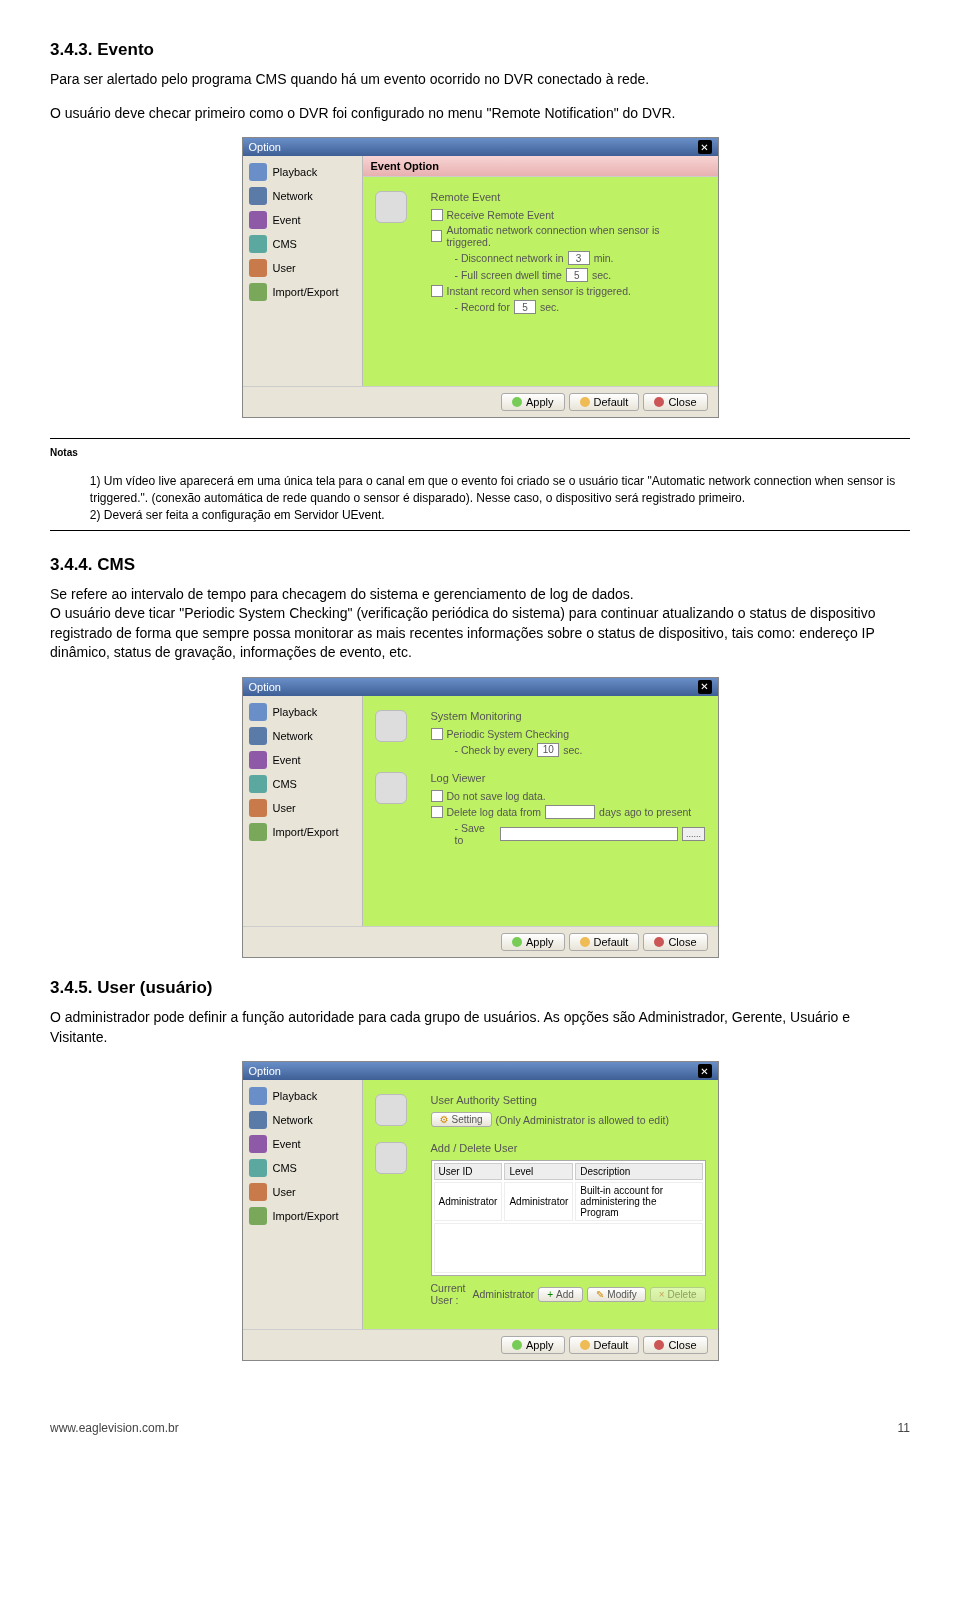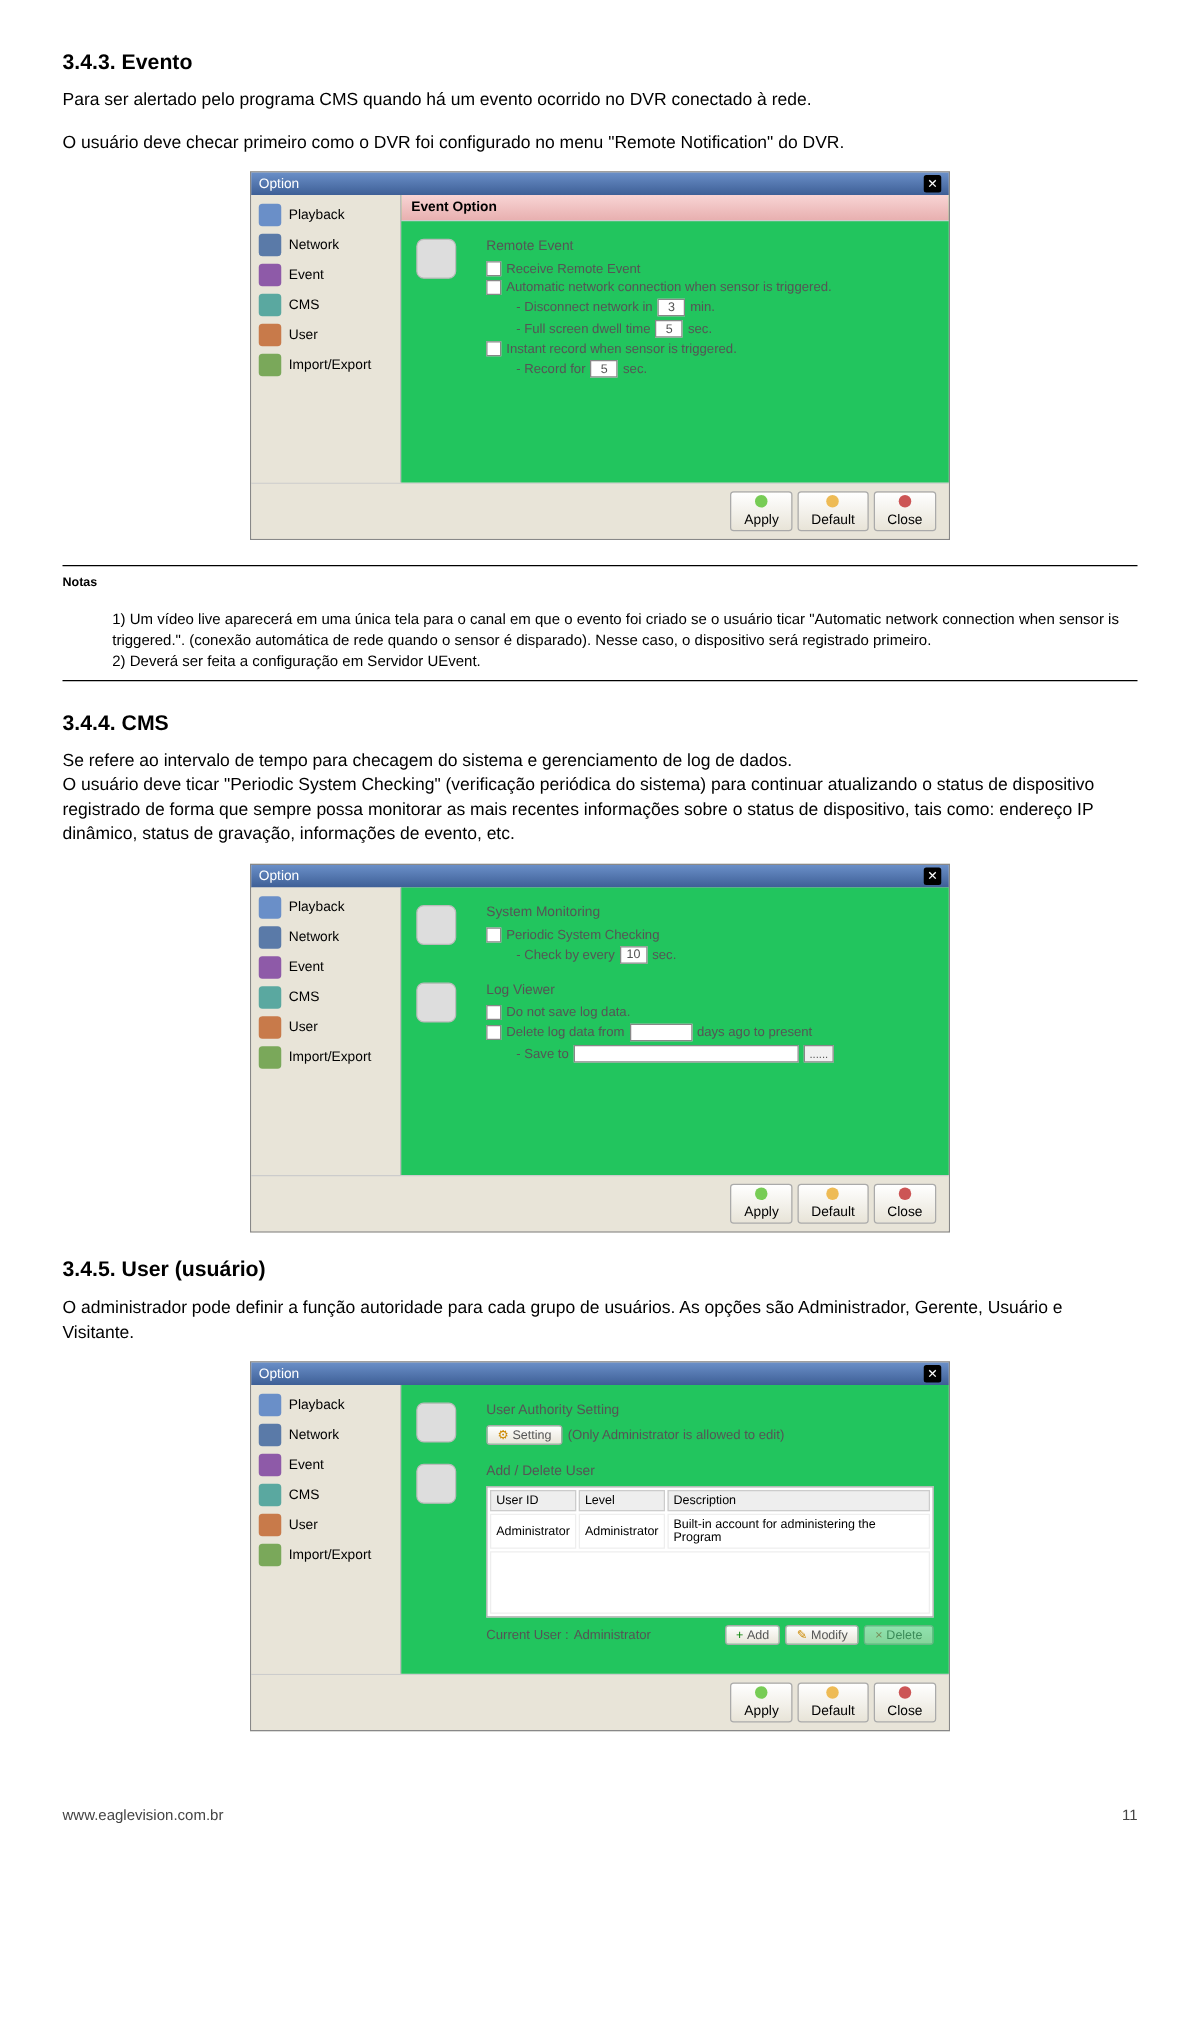--- a/index.html
+++ b/index.html
@@ -1,42 +1,42 @@
 <!DOCTYPE html>
 <html><head>
 <meta charset="utf-8">
 <style>
   * { box-sizing: border-box; margin: 0; padding: 0; }
   body { font-family: Arial, sans-serif; font-size: 14px; color: #000; background: #fff; padding: 40px 50px; width: 960px; }
   h2 { font-size: 17px; font-weight: bold; margin-bottom: 10px; }
   p { margin-bottom: 14px; line-height: 1.4; }
-  .dialog { border: 1px solid #888; background: #e8e4d8; margin: 10px auto 20px; width: 560px; font-size: 11px; position: relative; }
+  .dialog { border: 1px solid #888; background: #e8e4d8; margin: 10px auto 20px; width: 477px; font-size: 11px; position: relative; }
   .titlebar { background: linear-gradient(to bottom, #6a8fc8, #3e5f96); color: #fff; padding: 2px 6px; display: flex; justify-content: space-between; align-items: center; font-size: 11px; }
   .close-x { background: #000; color: #fff; width: 14px; height: 14px; display: inline-flex; align-items: center; justify-content: center; font-size: 10px; cursor: pointer; border-radius: 2px; }
   .dialog-body { display: flex; min-height: 230px; }
   .nav { width: 120px; background: #e8e4d8; border-right: 1px solid #bbb; padding: 4px 0; }
   .nav-item { display: flex; align-items: center; gap: 6px; padding: 3px 6px; cursor: pointer; }
   .nav-item .ni-icon { width: 18px; height: 18px; border-radius: 3px; display: inline-block; }
-  .content { flex: 1; background: #22c55e; padding: 0; }
+  .content { flex: 1; background: #bef264; padding: 0; }
   .section-header { background: linear-gradient(to bottom, #f5f1e6, #e0dccf); padding: 4px 8px; font-weight: bold; border-bottom: 1px solid #ccc; }
   .section-header.red { background: linear-gradient(to bottom, #f8d4d4, #e8b0b0); }
   .section-body { padding: 8px 12px; }
   .subgroup { display: flex; gap: 24px; align-items: flex-start; margin: 6px 0 12px; }
   .sub-icon { width: 32px; height: 32px; background: #ddd; border: 1px solid #bbb; border-radius: 6px; flex-shrink: 0; }
   .sub-content { flex: 1; }
   .sub-title { font-weight: normal; color: #555; margin-bottom: 6px; }
   .row { display: flex; align-items: center; gap: 4px; margin: 3px 0; font-size: 10.5px; color: #555; }
   .row.indent { padding-left: 24px; }
   .chk { width: 12px; height: 12px; border: 1px solid #888; background: #fff; display: inline-block; }
   .numfield { width: 22px; height: 14px; border: 1px solid #888; background: #fff; display: inline-flex; align-items: center; justify-content: center; font-size: 10px; }
   .combo { width: 50px; height: 14px; border: 1px solid #888; background: #fff; display: inline-flex; align-items: center; padding: 0 3px; font-size: 10px; }
   .pathfield { width: 180px; height: 14px; border: 1px solid #888; background: #fff; display: inline-block; }
   .browse-btn { width: 24px; height: 14px; border: 1px solid #888; background: #f0f0f0; font-size: 9px; display: inline-flex; align-items: center; justify-content: center; cursor: pointer; }
   .dlg-footer { display: flex; justify-content: flex-end; gap: 4px; padding: 6px 10px; background: #e8e4d8; border-top: 1px solid #ccc; }
-  .btn { display: inline-flex; align-items: center; gap: 4px; border: 1px solid #aaa; background: linear-gradient(#fff,#e8e4d8); padding: 2px 10px; font-size: 11px; cursor: pointer; border-radius: 3px; flex-direction: column; }
+  .btn { display: inline-flex; align-items: center; gap: 4px; border: 1px solid #aaa; background: linear-gradient(#fff,#e8e4d8); padding: 2px 10px; font-size: 11px; cursor: pointer; border-radius: 3px; }
   .bicon { width: 10px; height: 10px; border-radius: 50%; display: inline-block; }
   .notas-block { border-top: 1.5px solid #000; border-bottom: 1.5px solid #000; margin: 18px 0 24px; padding: 6px 0; display: flex; gap: 12px; }
   .notas-label { font-weight: bold; font-size: 10px; flex-shrink: 0; padding-top: 2px; }
   .notas-text { font-size: 12px; line-height: 1.4; margin-top: 28px; }
   .table-area { border: 1px solid #aaa; background: #fff; font-size: 10px; width: 100%; }
   .table-area th { background: #eee; border: 1px solid #ccc; padding: 2px 4px; font-weight: normal; text-align: left; }
   .table-area td { border: 1px solid #eee; padding: 2px 4px; }
   .footer { display: flex; justify-content: space-between; font-size: 12px; margin-top: 60px; color: #444; }
   .small-btn { border: 1px solid #aaa; background: linear-gradient(#fff,#e8e4d8); padding: 1px 8px; font-size: 10px; cursor: pointer; border-radius: 3px; display: inline-flex; align-items: center; gap: 3px; }
 </style>

